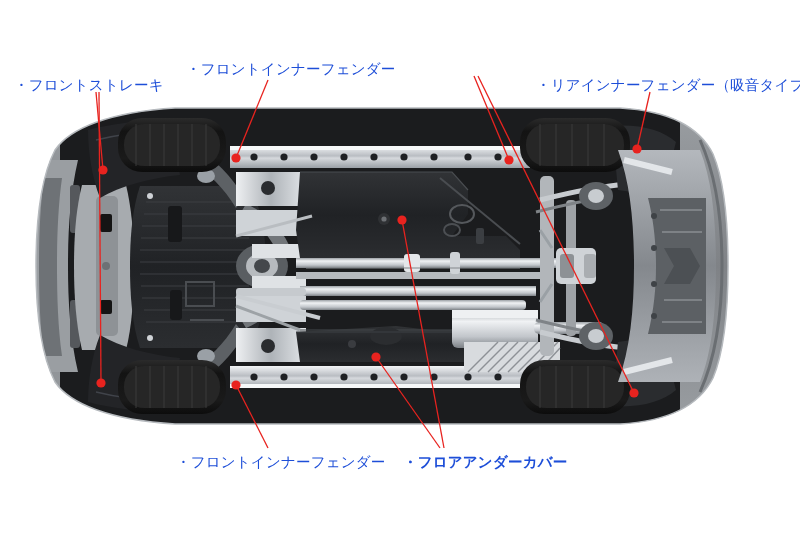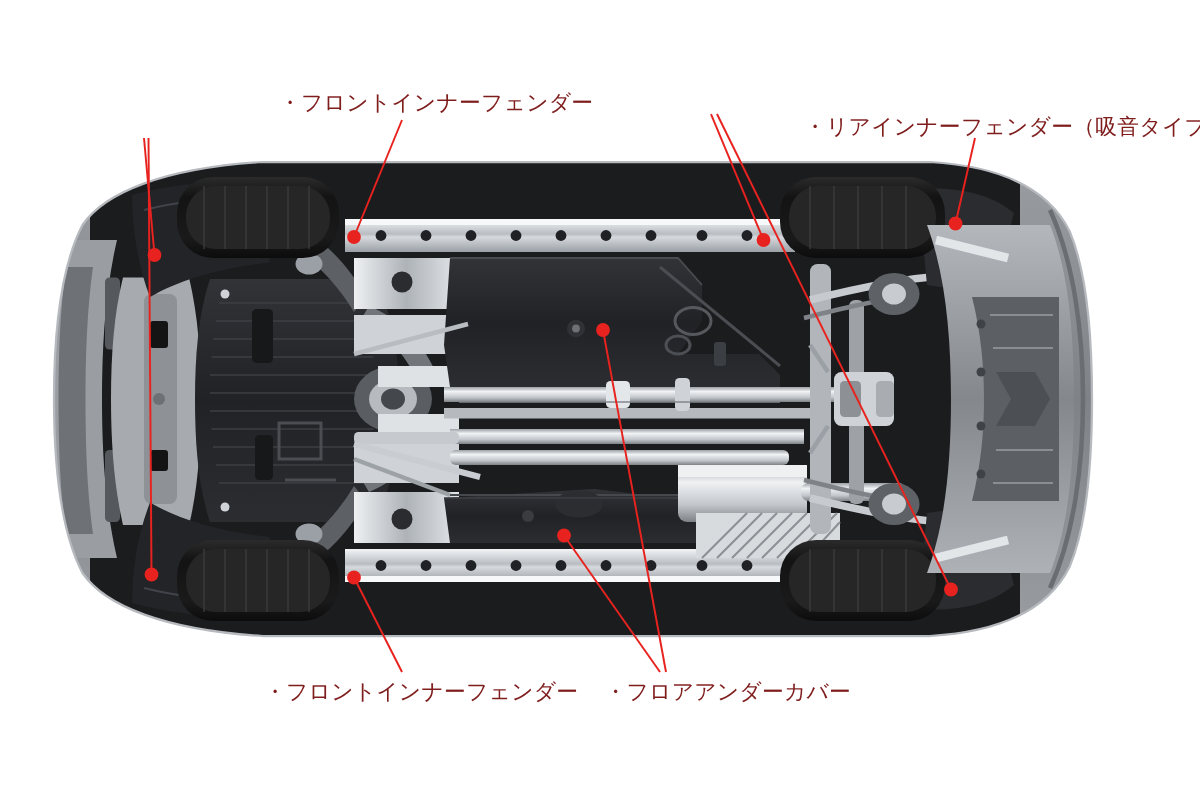--- a/index.html
+++ b/index.html
@@ -1,19 +1,19 @@
 <!DOCTYPE html>
 <html><head>
 <meta charset="utf-8">
 <style>
   html,body{margin:0;padding:0;background:#ffffff;}
   body{width:800px;height:533px;position:relative;overflow:hidden;
        font-family:"Liberation Sans","DejaVu Sans",sans-serif;}
   #stage{position:absolute;inset:0;width:800px;height:533px;background:#fff;}
-  .label{position:absolute;color:#7f1d1d;font-size:14.5px;line-height:1.1;
+  .label{position:absolute;color:#1d4ed8;font-size:14.5px;line-height:1.1;
          white-space:nowrap;letter-spacing:0.2px;}
   svg.art{position:absolute;left:0;top:0;width:800px;height:533px;}
   .lead{stroke:#e8231f;stroke-width:1.3;fill:none;}
   .dot{fill:#e8231f;}
 </style>
 </head>
 <body>
 
 <div id="stage">
 
@@ -367,23 +367,24 @@
       <circle class="dot" cx="236" cy="158" r="4.6"></circle>
       <circle class="dot" cx="236" cy="385" r="4.6"></circle>
       <circle class="dot" cx="509" cy="160" r="4.6"></circle>
       <circle class="dot" cx="634" cy="393" r="4.6"></circle>
       <circle class="dot" cx="637" cy="149" r="4.6"></circle>
       <circle class="dot" cx="402" cy="220" r="4.6"></circle>
       <circle class="dot" cx="376" cy="357" r="4.6"></circle>
     </g>
   </svg>
 
+  <div class="label" style="left:14px;  top:78px;">・フロントストレーキ</div>
 
   <div class="label" style="left:186px; top:62px;">・フロントインナーフェンダー</div>
 
 
   <div class="label" style="left:536px; top:78px;">・リアインナーフェンダー（吸音タイプ）</div>
 
   <div class="label" style="left:176px; top:455px;">・フロントインナーフェンダー</div>
 
-  <div class="label" style="left:403px; top:455px;">・フロアアンダーカバー</div>
+  <div class="label" style="left:403px; top:455px;font-weight:bold;">・フロアアンダーカバー</div>
 
 </div>
 
 </body></html>

